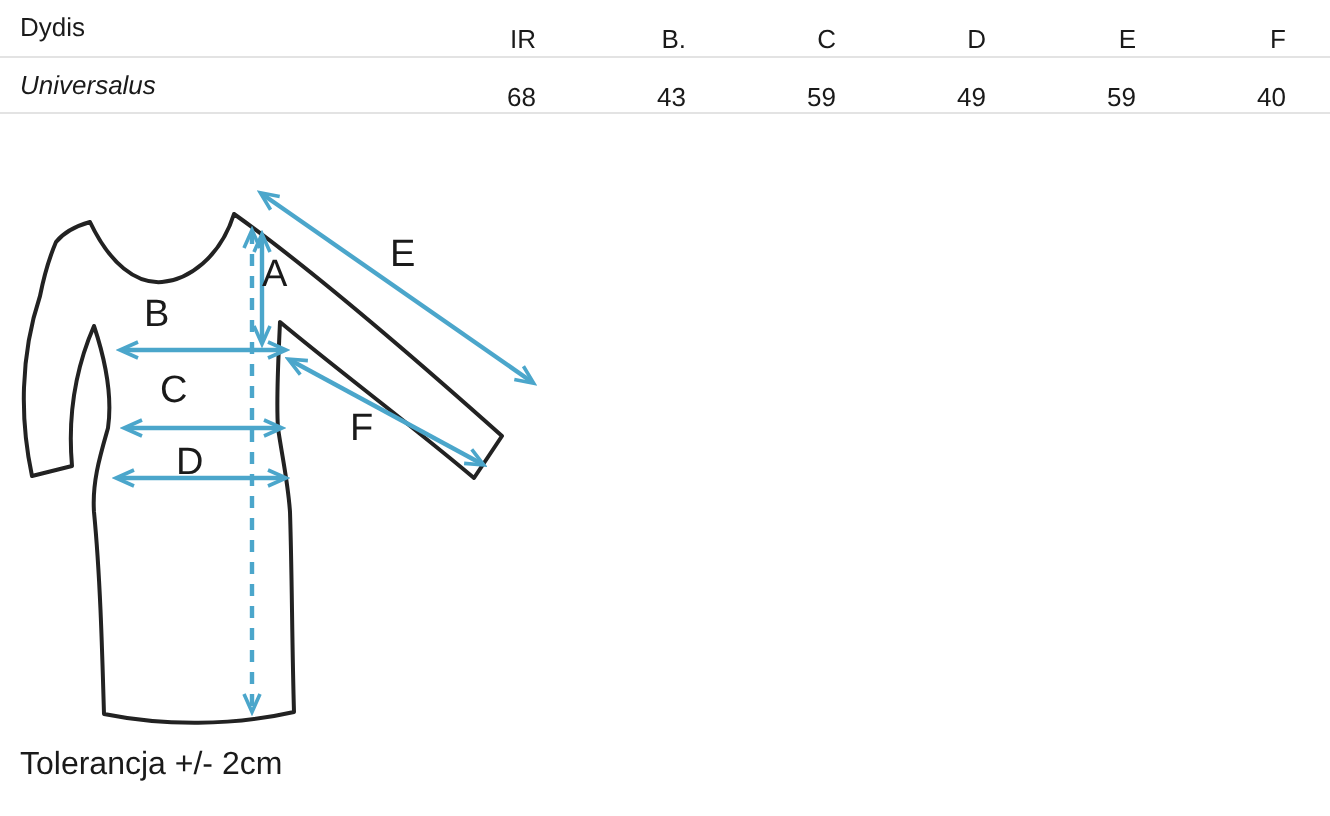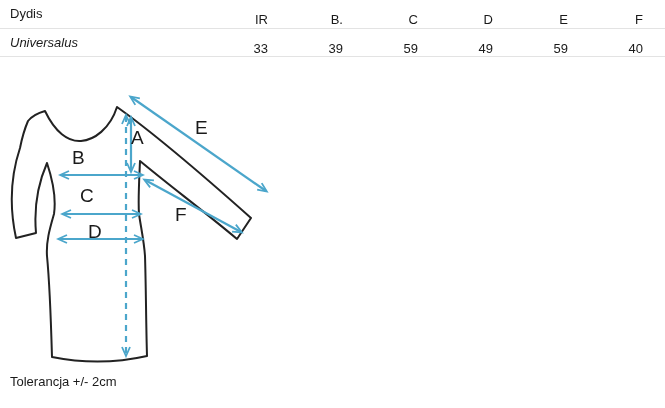--- a/index.html
+++ b/index.html
@@ -58,21 +58,21 @@
     position: absolute;
     font-size: 19px;
     line-height: 21px;
     color: var(--color-text, #1a1a1a);
     font-weight: 400;
   }
   .tolerance-note {
     position: absolute;
     left: 10px;
     top: 374px;
-    font-size: 13px;
+    font-size: 16px;
     color: var(--color-text, #1a1a1a);
   }
 </style>
 </head>
 <body>
 
 <table class="size-table">
   <thead>
     <tr>
       <th class="c0">Dydis</th>
@@ -80,22 +80,22 @@
       <th>B.</th>
       <th>C</th>
       <th>D</th>
       <th>E</th>
       <th>F</th>
     </tr>
   </thead>
   <tbody>
     <tr>
       <td class="c0">Universalus</td>
-      <td>33</td>
-      <td>39</td>
+      <td>68</td>
+      <td>43</td>
       <td>59</td>
       <td>49</td>
       <td>59</td>
       <td>40</td>
     </tr>
   </tbody>
 </table>
 
 <svg class="diagram" viewBox="0 75 300 330" aria-hidden="true">
   <defs>

